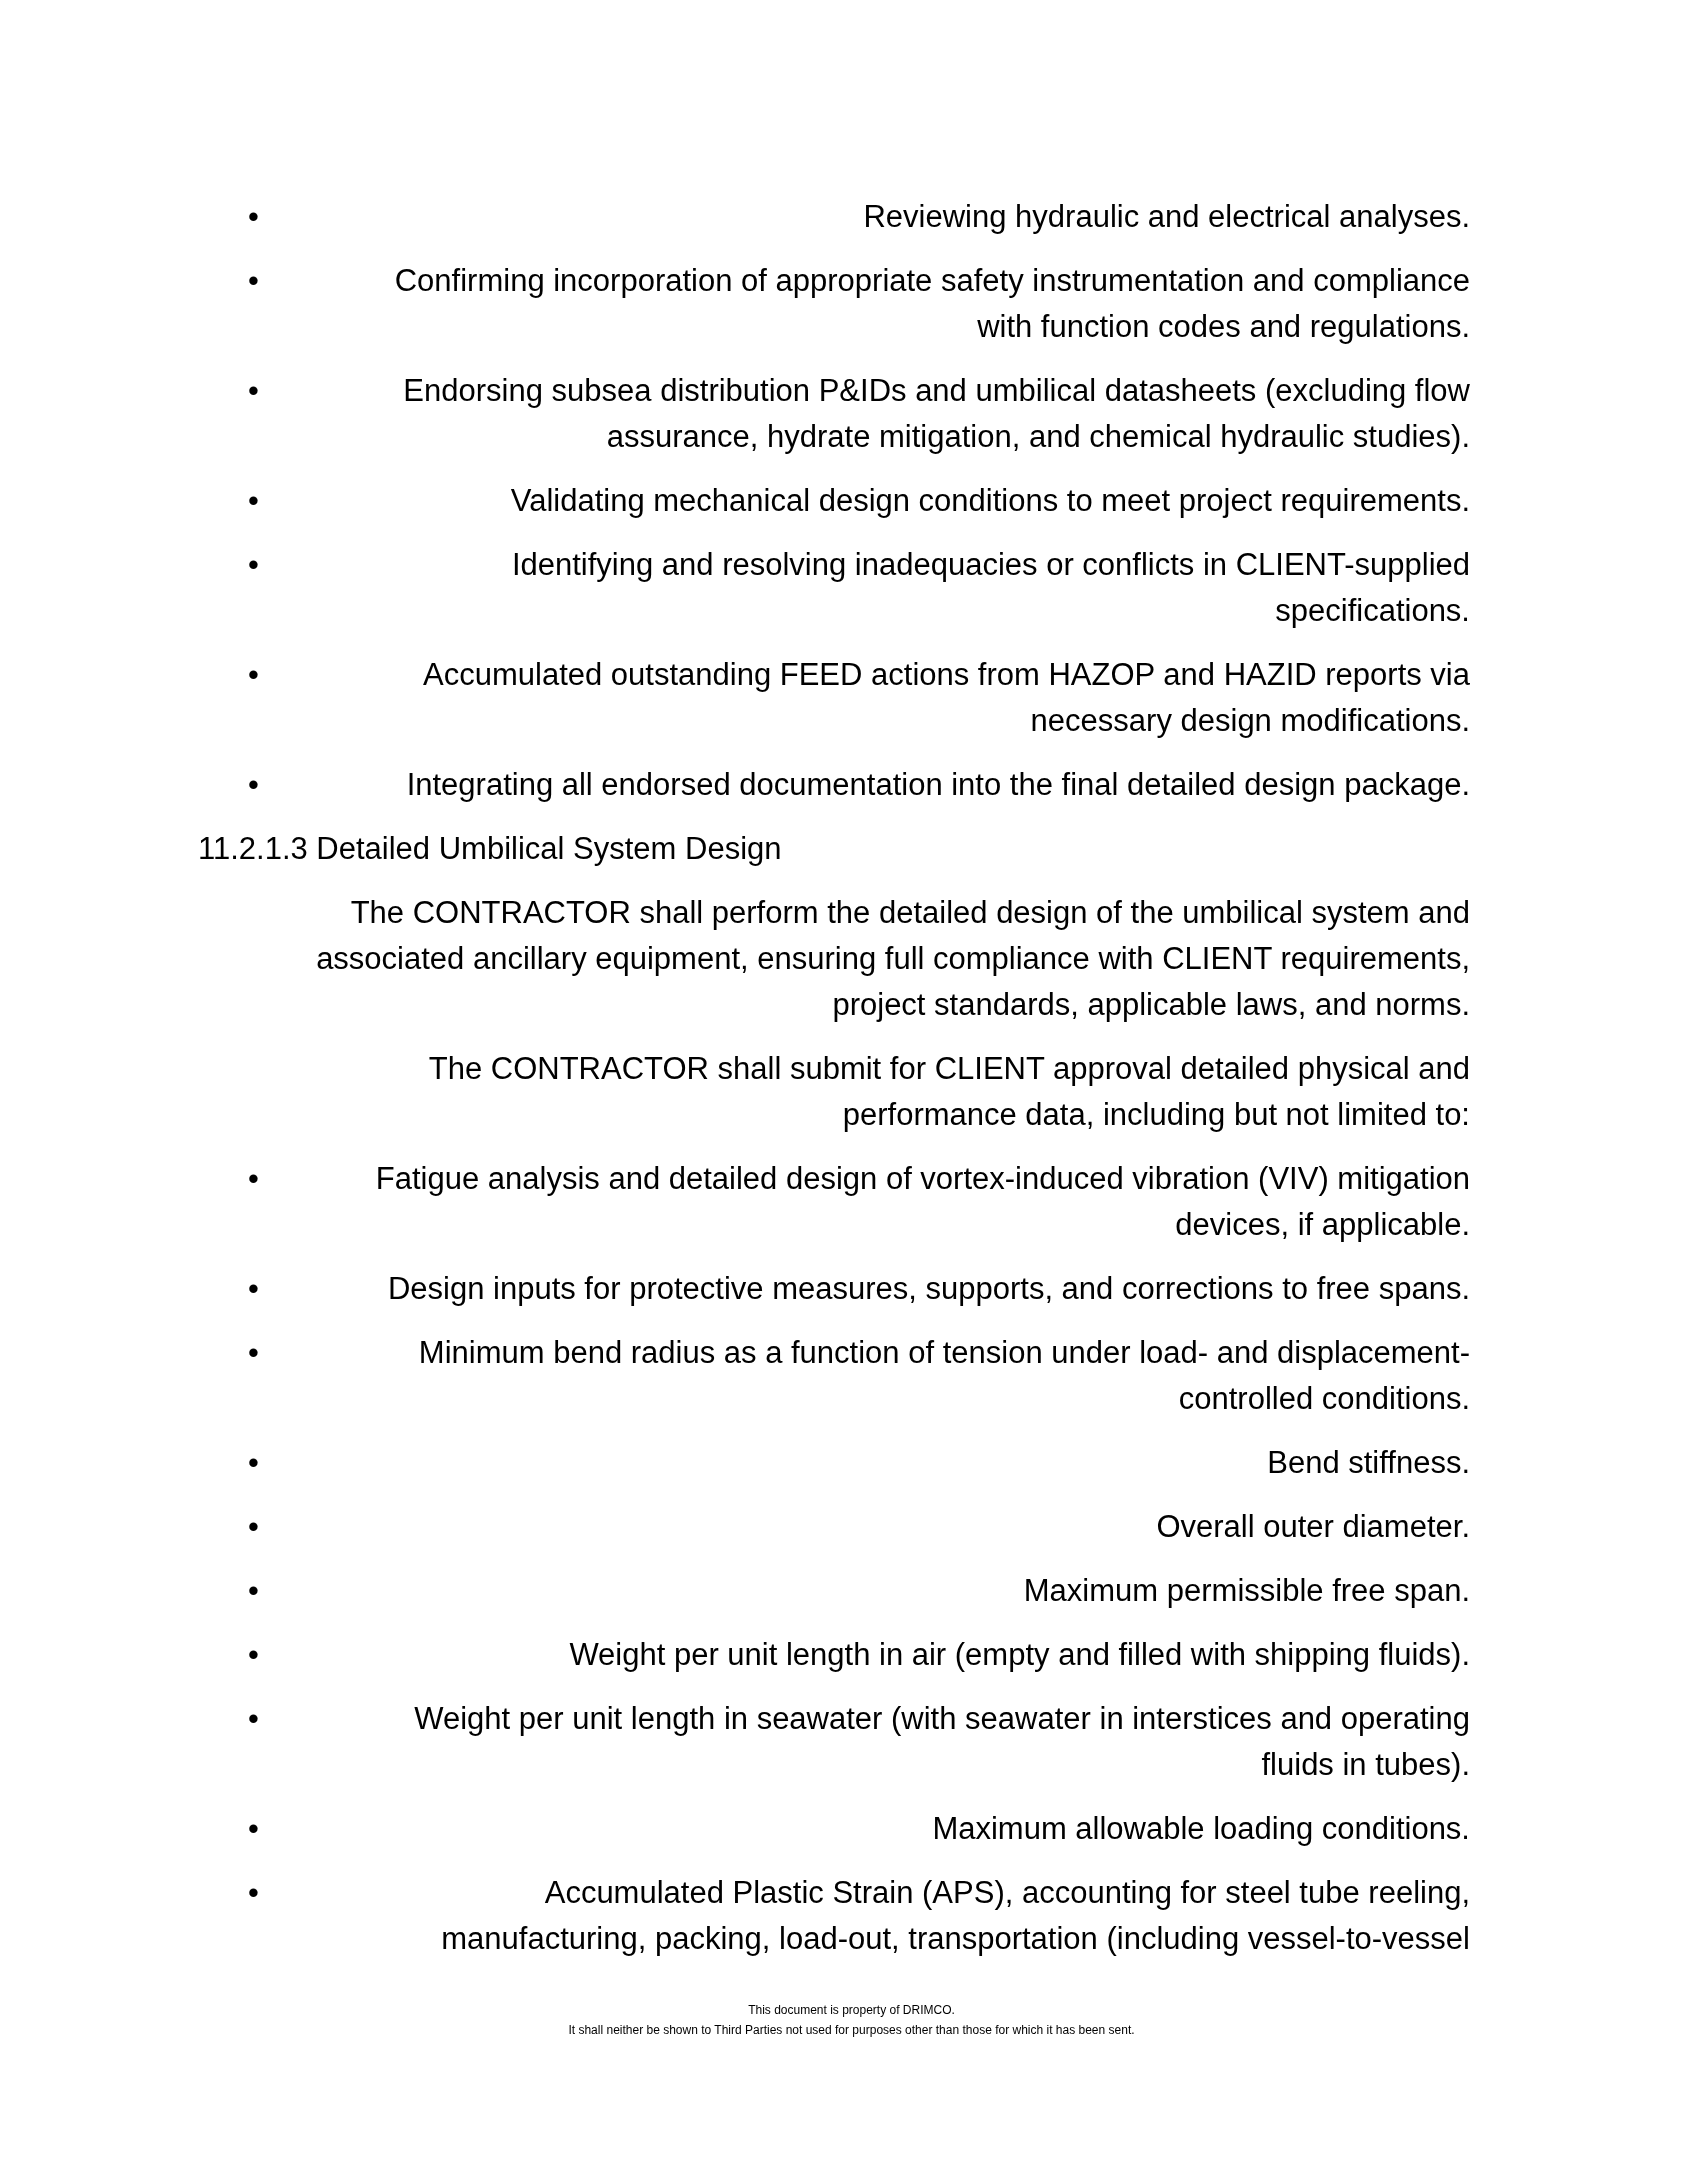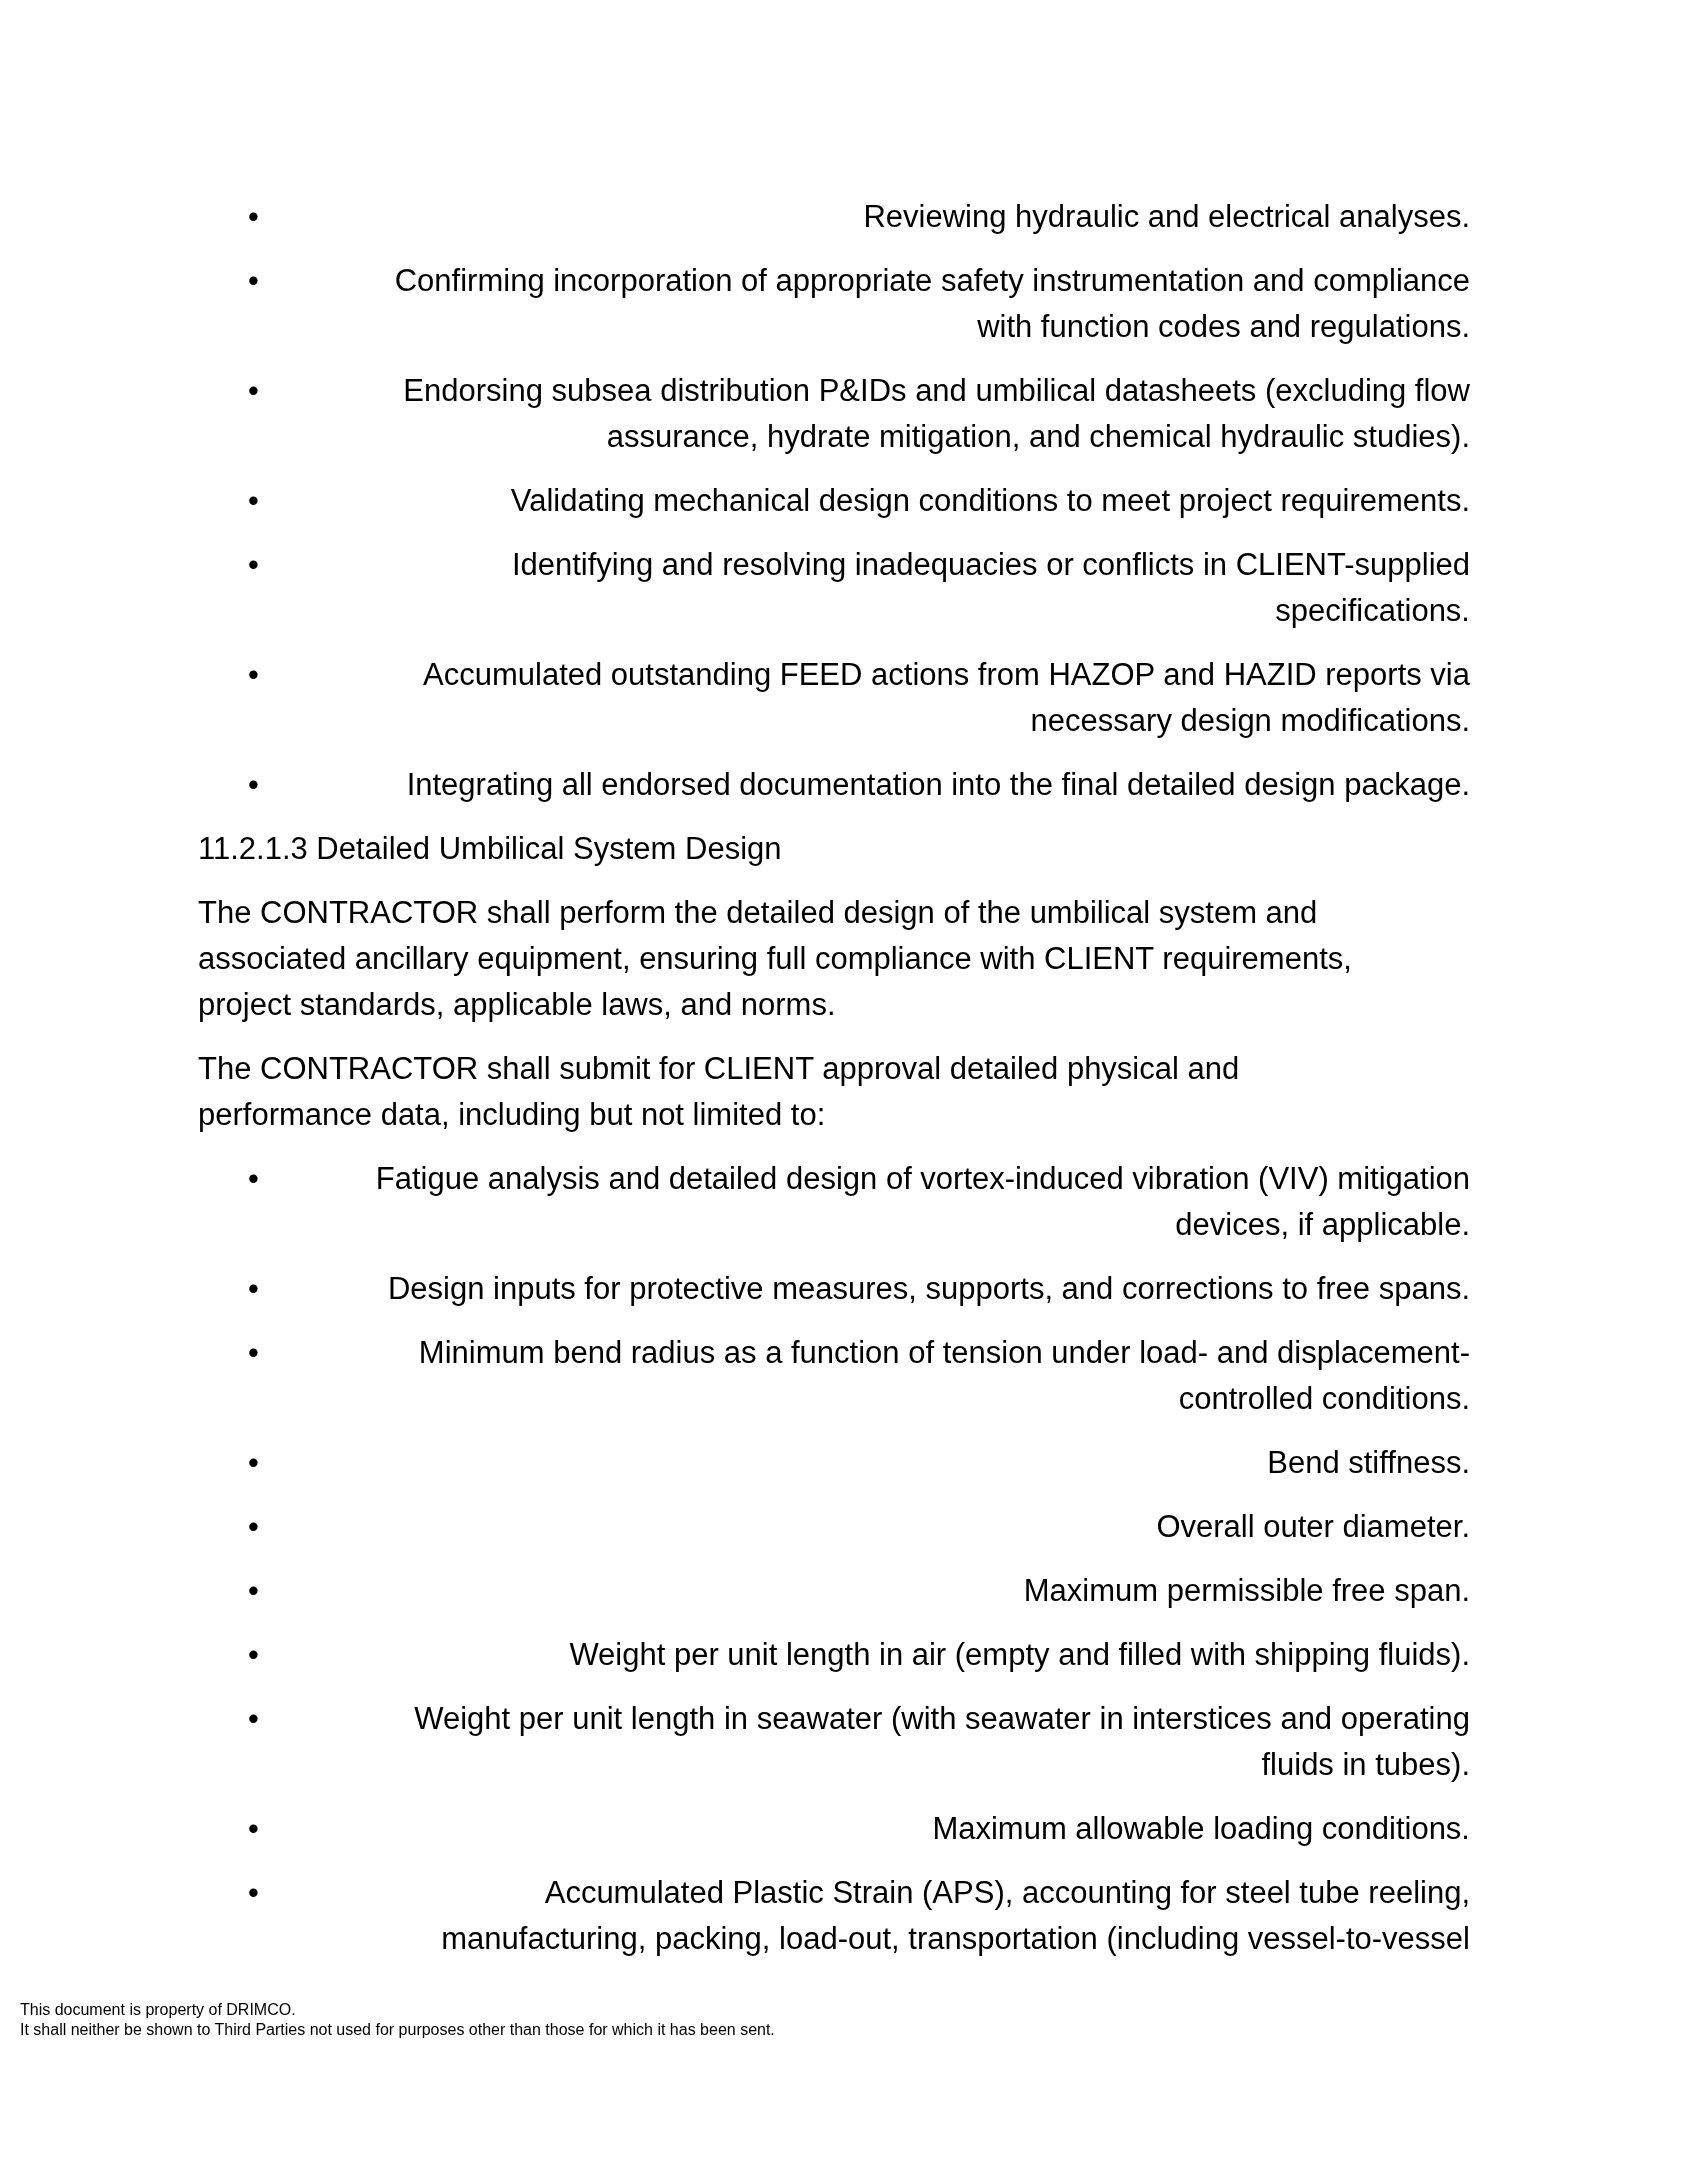--- a/index.html
+++ b/index.html
@@ -43,34 +43,36 @@
   }
   .li-text .line {
     white-space: nowrap;
     text-align: right;
   }
   .para {
     margin: 0 0 18px 0;
   }
   .para .line {
     white-space: nowrap;
+    text-align: right;
   }
   .heading {
     font-weight: normal;
     font-size: 31px;
     line-height: 46px;
     margin: 0 0 18px 0;
     white-space: nowrap;
   }
   .footer {
     position: absolute;
     left: 20px;
     top: 2000px;
     width: 1663px;
-    font-size: 16px;
+    text-align: center;
+    font-size: 12px;
     line-height: 20px;
   }
 </style>
 </head>
 <body>
 
 <div class="page">
 
   <div class="content">
 

